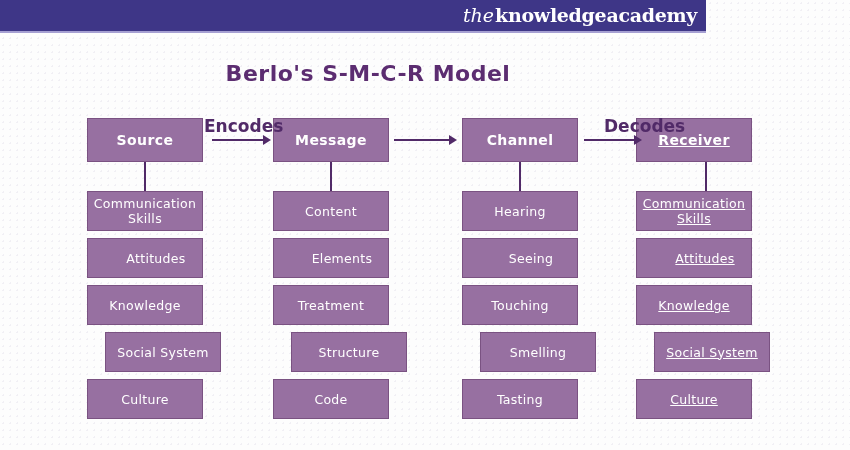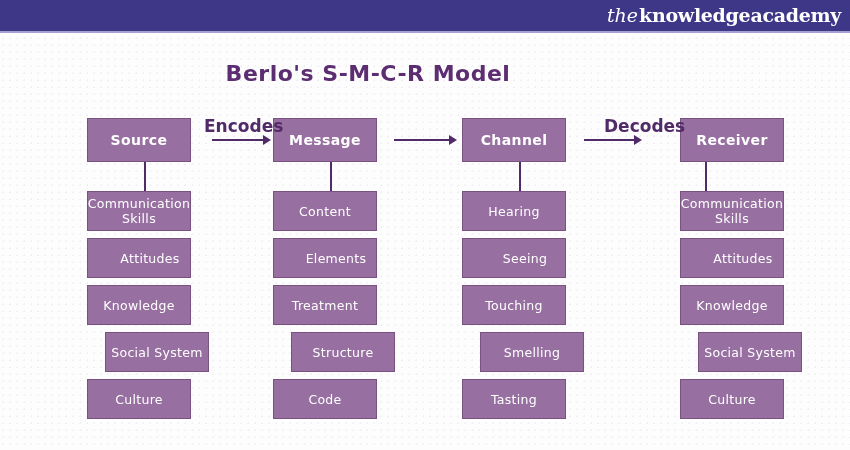--- a/index.html
+++ b/index.html
@@ -10,21 +10,21 @@
   }
   .canvas {
     position: relative; width: 850px; height: 450px;
     background-color: #fdfdfd;
     background-image: radial-gradient(rgba(170,160,195,0.14) 1px, transparent 1px);
     background-size: 7px 7px;
     overflow: hidden;
   }
   
   .brand-header {
-    position: absolute; top: 0; left: 0; width: 850px; height: 31px;
+    position: absolute; top: 0; left: 0; width: 706px; height: 31px;
     background: #3e3687;
     border-bottom: 2px solid #a6a0d2;
     box-sizing: content-box;
     display: flex; align-items: flex-start; justify-content: flex-end;
   }
   .brand-logo {
     color: #ffffff;
     font-family: "DejaVu Serif", "Liberation Serif", serif;
     font-size: 19px;
     padding-right: 9px;
@@ -37,34 +37,34 @@
   
   .diagram-title {
     position: absolute; top: 61px; left: 0; width: 736px;
     text-align: center;
     font-size: 22px; font-weight: 700;
     color: #5c2d71; letter-spacing: 0.5px;
   }
 
   
   .box {
-    position: absolute; width: 104px;
+    position: absolute; width: 116px;
     background: #9770a1;
     border: 1px solid #7a5282;
     box-sizing: border-box;
     display: flex; align-items: center; justify-content: center;
     text-align: center; color: #ffffff;
   }
   .head-box { height: 44px; top: 118px; font-size: 14px; font-weight: 600; letter-spacing: 0.4px; }
   .sub-box  { height: 40px; font-size: 12.5px; font-weight: 500; line-height: 15px; letter-spacing: 0.3px; padding: 2px 4px; }
 
   .col-0 { left: 87px;  }
   .col-1 { left: 273px; }
   .col-2 { left: 462px; }
-  .col-3 { left: 680px; }
+  .col-3 { left: 636px; text-decoration: underline; }
   .row-0 { top: 191px; }
   .row-1 { top: 238px; padding-left: 26px; }
   .row-2 { top: 285px; }
   .row-3 { top: 332px; margin-left: 18px; }
   .row-4 { top: 379px; }
 
   
   .connector { position: absolute; top: 162px; width: 2px; height: 29px; background: #512a68; }
   .conn-0 { left: 144px; }
   .conn-1 { left: 330px; }

